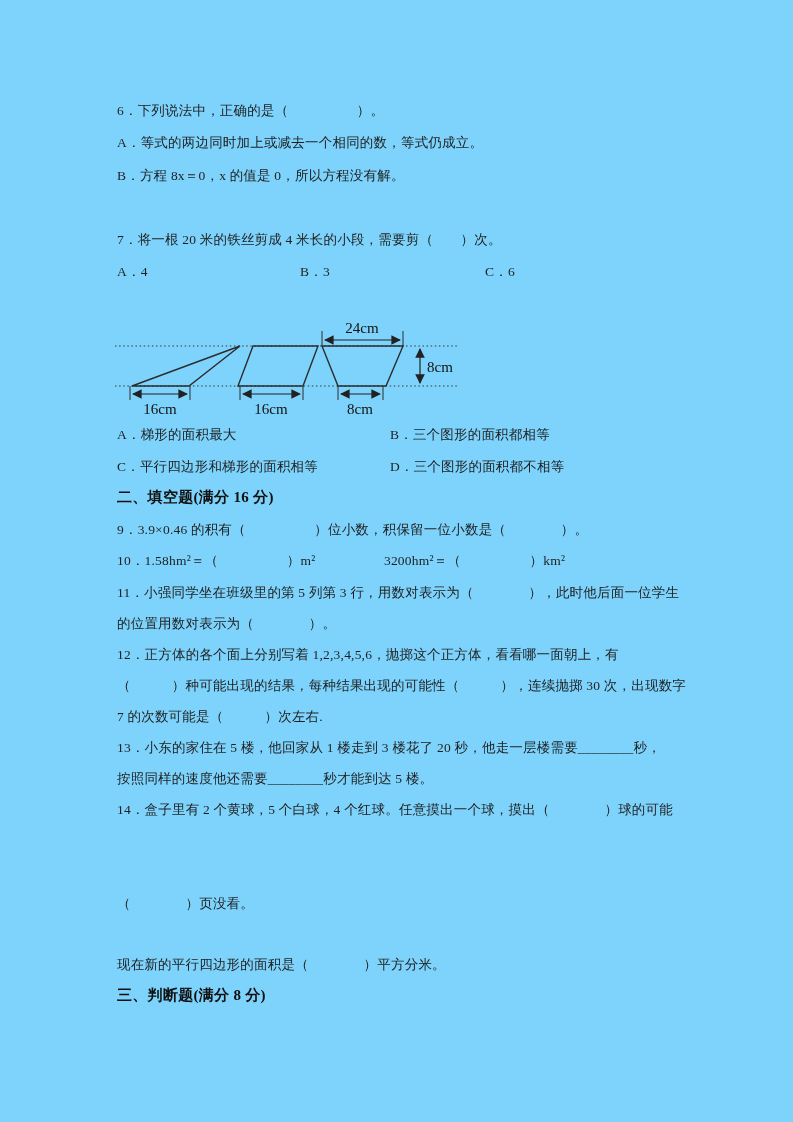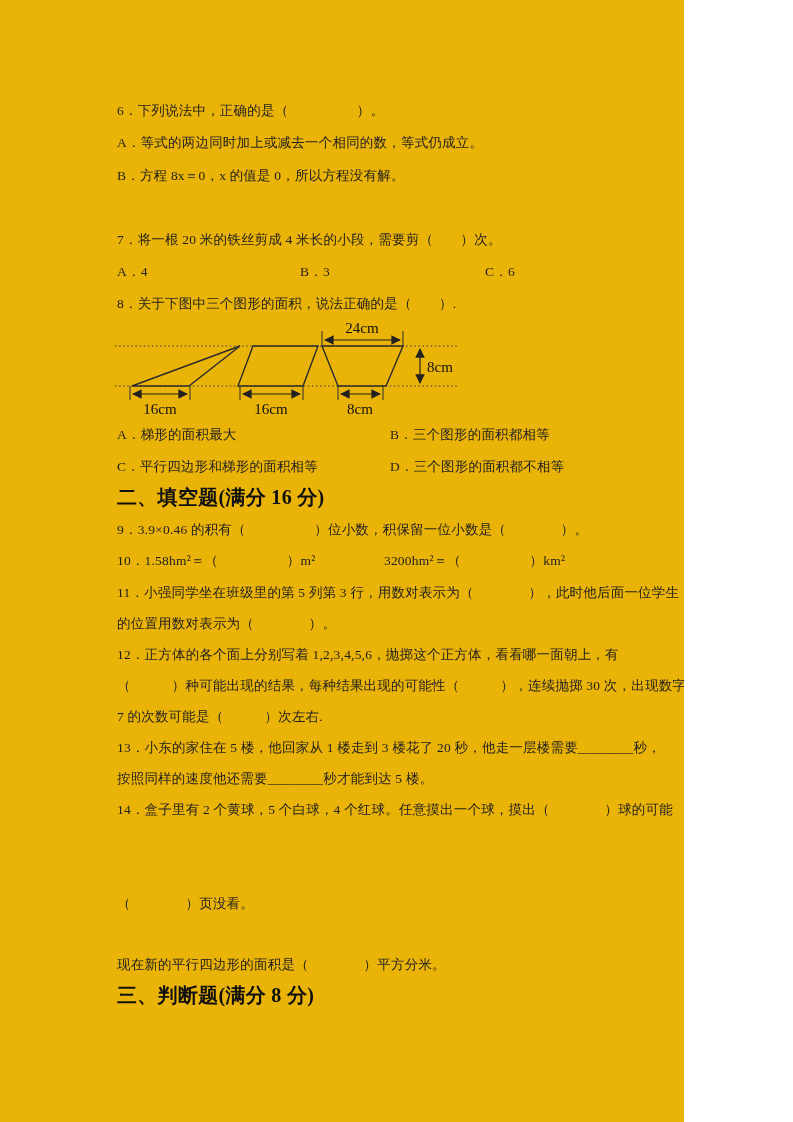--- a/index.html
+++ b/index.html
@@ -1,34 +1,34 @@
 <!DOCTYPE html>
 <html><head>
 <meta charset="utf-8">
 <style>
   html,body{margin:0;padding:0;background:#ffffff;}
   .page{
     position:relative;
-    width:684px;height:1122px;
-    background:#eab308;
+    width:793px;height:1122px;
+    background:#7dd3fc;
     overflow:hidden;
     font-family:"Liberation Serif","DejaVu Serif",serif;
   }
   .ln{
     position:absolute;
     left:117px;
     font-size:13.5px;
     line-height:15px;
     color:#1f1f1f;
     white-space:pre;
     letter-spacing:0.2px;
   }
   .sec{
     font-weight:700;
-    font-size:20px;
+    font-size:15px;
     color:#101010;
     letter-spacing:0.3px;
   }
   .fig{position:absolute;left:110px;top:315px;}
   .dash{stroke:#3a3a3a;stroke-width:1.2;stroke-dasharray:1.5 2.6;fill:none;}
   .shape{fill:none;stroke:#2c2c2c;stroke-width:1.4;}
   .tick{stroke:#2c2c2c;stroke-width:1;}
   .dim{stroke:#222222;stroke-width:1.2;}
   .dimlabel{
     font-family:"Liberation Serif","DejaVu Serif",serif;
@@ -42,21 +42,20 @@
 
   <div class="ln" style="top:103px">6．下列说法中，正确的是（　　　　　）。</div>
   <div class="ln" style="top:135px">A．等式的两边同时加上或减去一个相同的数，等式仍成立。</div>
   <div class="ln" style="top:168px">B．方程 8x＝0，x 的值是 0，所以方程没有解。</div>
 
   <div class="ln" style="top:232px">7．将一根 20 米的铁丝剪成 4 米长的小段，需要剪（　　）次。</div>
   <div class="ln" style="top:264px;left:117px">A．4</div>
   <div class="ln" style="top:264px;left:300px">B．3</div>
   <div class="ln" style="top:264px;left:485px">C．6</div>
 
-  <div class="ln" style="top:296px">8．关于下图中三个图形的面积，说法正确的是（　　）.</div>
 
   <svg class="fig" width="355" height="106" viewBox="0 0 355 106">
     <defs>
       <marker id="ah" viewBox="0 0 10 10" refX="9" refY="5" markerWidth="8" markerHeight="8" orient="auto-start-reverse">
         <path d="M0,0 L10,5 L0,10 z" fill="#222222"></path>
       </marker>
     </defs>
 
     <line class="dash" x1="5" y1="31" x2="348" y2="31"></line>
     <line class="dash" x1="5" y1="71" x2="348" y2="71"></line>

